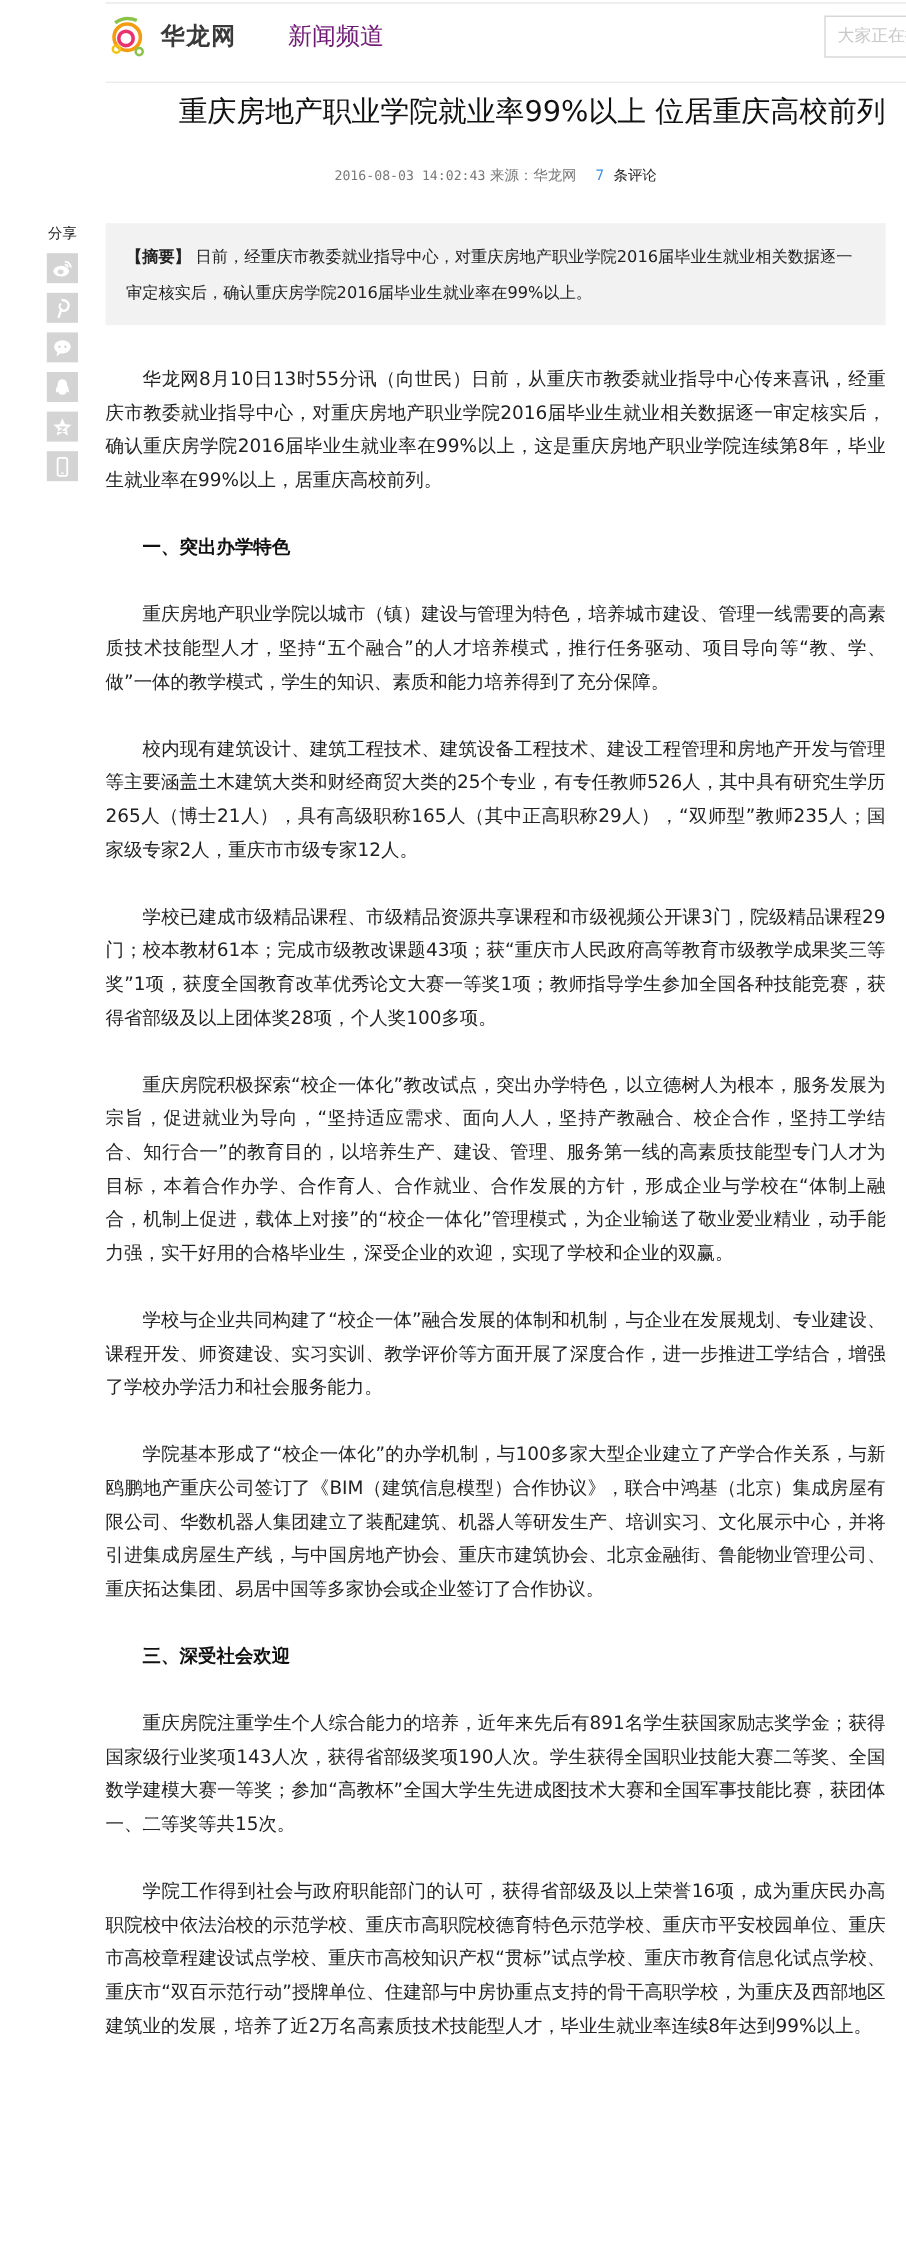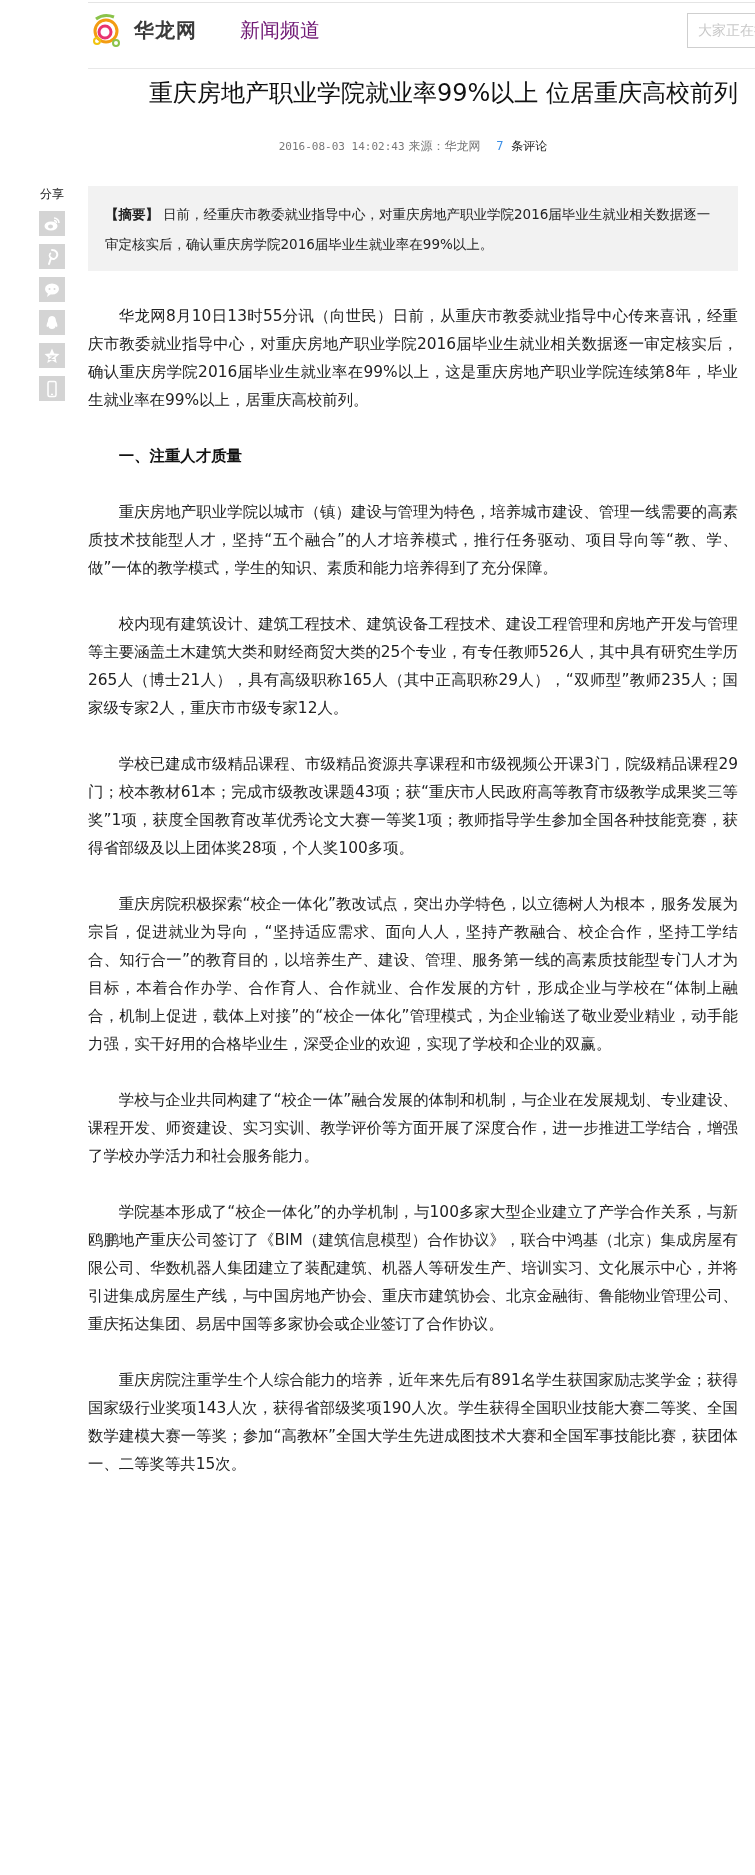--- a/index.html
+++ b/index.html
@@ -113,21 +113,23 @@
     </svg>
   </div>
 </div>
 
 <div class="summary">
   <span class="tag">【摘要】</span><span>日前，经重庆市教委就业指导中心，对重庆房地产职业学院2016届毕业生就业相关数据逐一审定核实后，确认重庆房学院2016届毕业生就业率在99%以上。</span>
 </div>
 
 <div class="article">
   <p>华龙网8月10日13时55分讯（向世民）日前，从重庆市教委就业指导中心传来喜讯，经重庆市教委就业指导中心，对重庆房地产职业学院2016届毕业生就业相关数据逐一审定核实后，确认重庆房学院2016届毕业生就业率在99%以上，这是重庆房地产职业学院连续第8年，毕业生就业率在99%以上，居重庆高校前列。</p>
-  <h3>一、注重人才质量</h3>
+  <h3>一、突出办学特色</h3>
   <p>重庆房地产职业学院以城市（镇）建设与管理为特色，培养城市建设、管理一线需要的高素质技术技能型人才，坚持“五个融合”的人才培养模式，推行任务驱动、项目导向等“教、学、做”一体的教学模式，学生的知识、素质和能力培养得到了充分保障。</p>
   <p>校内现有建筑设计、建筑工程技术、建筑设备工程技术、建设工程管理和房地产开发与管理等主要涵盖土木建筑大类和财经商贸大类的25个专业，有专任教师526人，其中具有研究生学历265人（博士21人），具有高级职称165人（其中正高职称29人），“双师型”教师235人；国家级专家2人，重庆市市级专家12人。</p>
   <p>学校已建成市级精品课程、市级精品资源共享课程和市级视频公开课3门，院级精品课程29门；校本教材61本；完成市级教改课题43项；获“重庆市人民政府高等教育市级教学成果奖三等奖”1项，获度全国教育改革优秀论文大赛一等奖1项；教师指导学生参加全国各种技能竞赛，获得省部级及以上团体奖28项，个人奖100多项。</p>
   <p>重庆房院积极探索“校企一体化”教改试点，突出办学特色，以立德树人为根本，服务发展为宗旨，促进就业为导向，“坚持适应需求、面向人人，坚持产教融合、校企合作，坚持工学结合、知行合一”的教育目的，以培养生产、建设、管理、服务第一线的高素质技能型专门人才为目标，本着合作办学、合作育人、合作就业、合作发展的方针，形成企业与学校在“体制上融合，机制上促进，载体上对接”的“校企一体化”管理模式，为企业输送了敬业爱业精业，动手能力强，实干好用的合格毕业生，深受企业的欢迎，实现了学校和企业的双赢。</p>
   <p>学校与企业共同构建了“校企一体”融合发展的体制和机制，与企业在发展规划、专业建设、课程开发、师资建设、实习实训、教学评价等方面开展了深度合作，进一步推进工学结合，增强了学校办学活力和社会服务能力。</p>
   <p>学院基本形成了“校企一体化”的办学机制，与100多家大型企业建立了产学合作关系，与新鸥鹏地产重庆公司签订了《BIM（建筑信息模型）合作协议》，联合中鸿基（北京）集成房屋有限公司、华数机器人集团建立了装配建筑、机器人等研发生产、培训实习、文化展示中心，并将引进集成房屋生产线，与中国房地产协会、重庆市建筑协会、北京金融街、鲁能物业管理公司、重庆拓达集团、易居中国等多家协会或企业签订了合作协议。</p>
+  <h3>三、深受社会欢迎</h3>
   <p>重庆房院注重学生个人综合能力的培养，近年来先后有891名学生获国家励志奖学金；获得国家级行业奖项143人次，获得省部级奖项190人次。学生获得全国职业技能大赛二等奖、全国数学建模大赛一等奖；参加“高教杯”全国大学生先进成图技术大赛和全国军事技能比赛，获团体一、二等奖等共15次。</p>
+  <p>学院工作得到社会与政府职能部门的认可，获得省部级及以上荣誉16项，成为重庆民办高职院校中依法治校的示范学校、重庆市高职院校德育特色示范学校、重庆市平安校园单位、重庆市高校章程建设试点学校、重庆市高校知识产权“贯标”试点学校、重庆市教育信息化试点学校、重庆市“双百示范行动”授牌单位、住建部与中房协重点支持的骨干高职学校，为重庆及西部地区建筑业的发展，培养了近2万名高素质技术技能型人才，毕业生就业率连续8年达到99%以上。</p>
 </div>
 
 </body></html>

